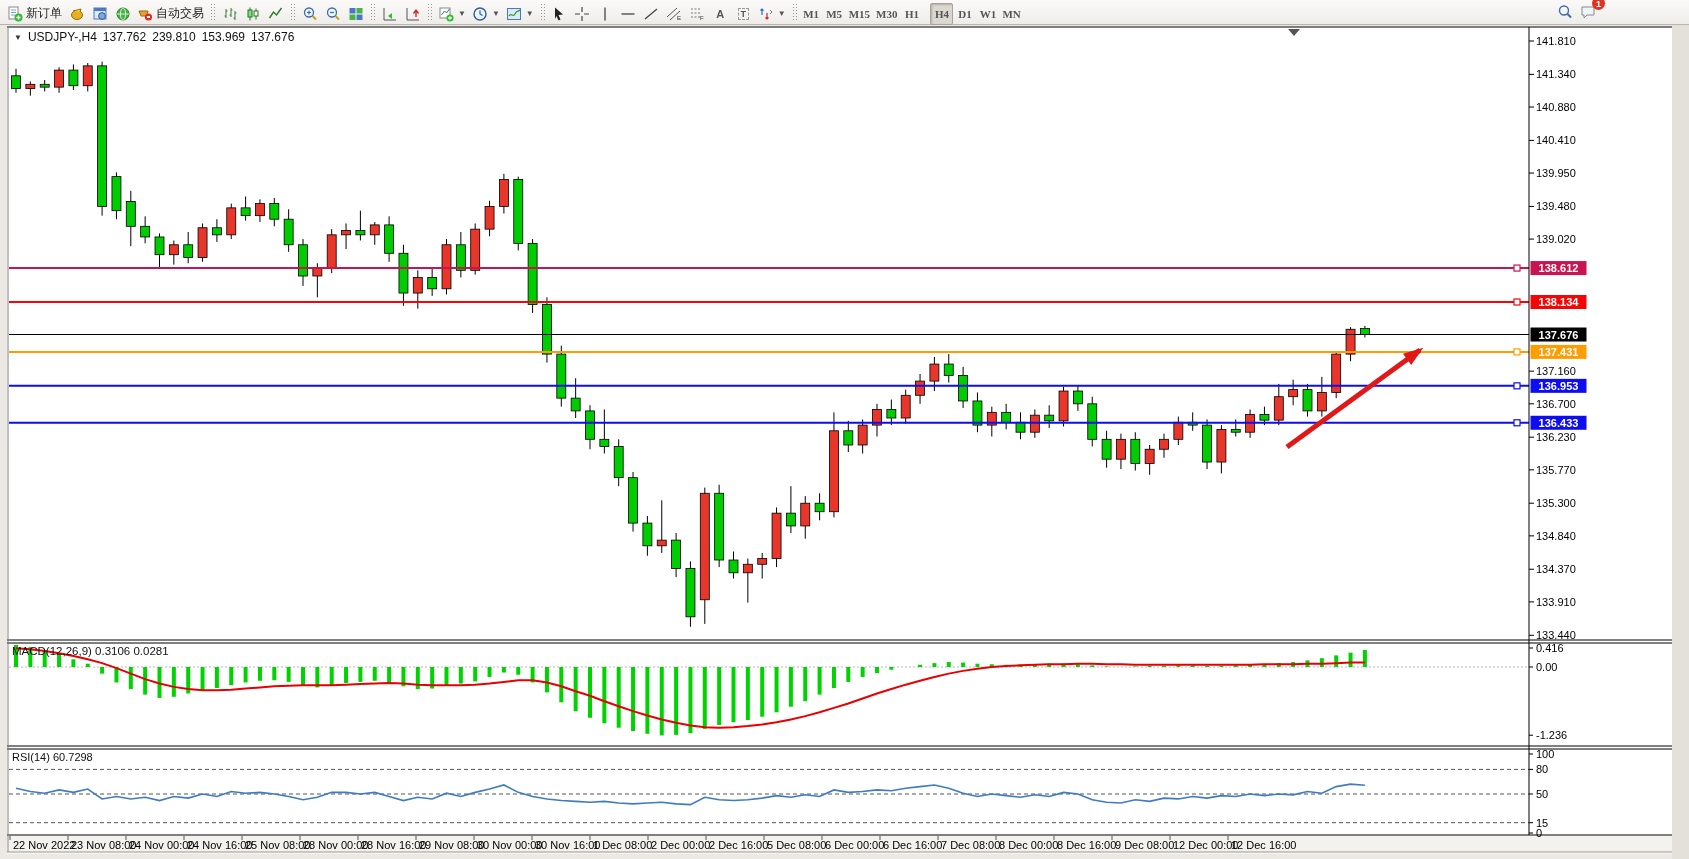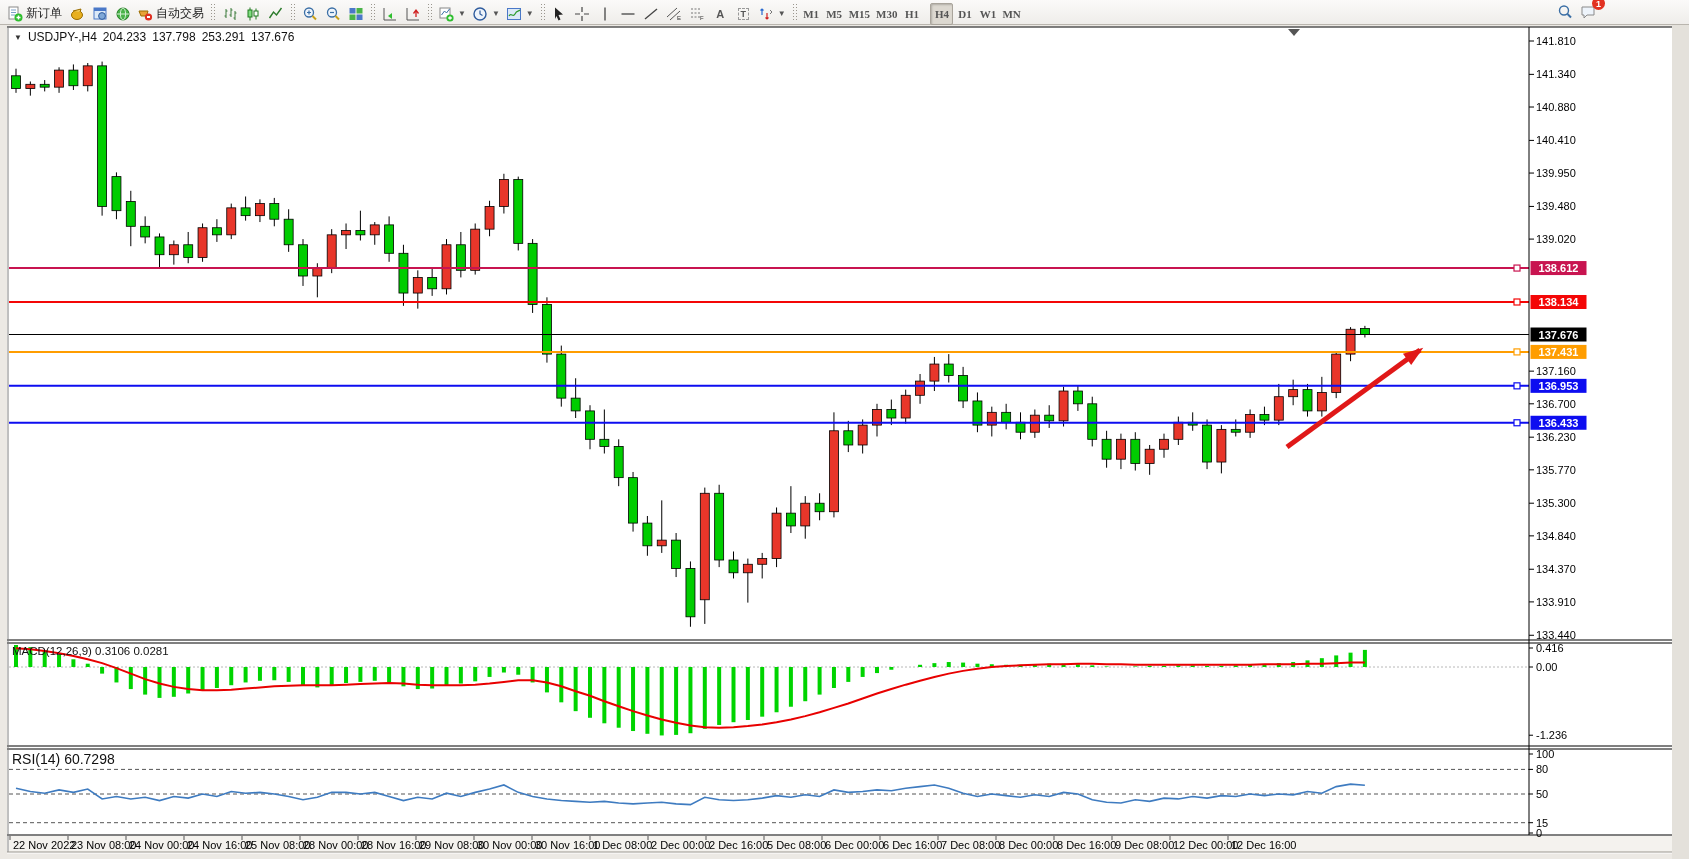--- a/index.html
+++ b/index.html
@@ -25,21 +25,21 @@
   .badge { position:absolute; top:-4px; right:-6px; background:#e23222; color:#fff;
     font-size:9px; font-weight:bold; width:13px; height:13px; border-radius:7px;
     display:flex; align-items:center; justify-content:center; }
   .chat-wrap { position:relative; margin-right:86px; }
   
   .chart-root { position:absolute; left:0; top:25px; width:1689px; height:834px; }
   svg text { font-family:"Liberation Sans", sans-serif; }
   .overlay { position:absolute; color:#111; white-space:nowrap; z-index:3; }
   #chart-title { left:14px; top:5px; font-size:12px; display:flex; gap:6px; align-items:center; }
   #macd-label { left:12px; top:620px; font-size:11.5px;text-align:right; }
-  #rsi-label  { left:12px; top:726px; font-size:14px; }
+  #rsi-label  { left:12px; top:726px; font-size:11px; }
   .tri { font-size:8px; color:#333; }
   .icon16 { width:16px; height:16px; display:block; }
   .txt-icon { font-size:11px; font-weight:bold; color:#555; }
   .t-dash { border:1px dashed #999; padding:0 2px; font-size:9px; }
 </style>
 </head>
 <body>
 
 <div class="toolbar">
   <div class="tb-group">
@@ -675,23 +675,23 @@
       <text x="1115" y="824" font-size="11" fill="#000">9 Dec 08:00</text>
       <line x1="1170" y1="811" x2="1170" y2="815" stroke="#555"></line>
       <text x="1173" y="824" font-size="11" fill="#000">12 Dec 00:00</text>
       <line x1="1228" y1="811" x2="1228" y2="815" stroke="#555"></line>
       <text x="1231" y="824" font-size="11" fill="#000">12 Dec 16:00</text>
     </svg>
 
   <div class="overlay" id="chart-title">
     <span class="tri">▼</span>
     <span>USDJPY-,H4</span>
-    <span>204.233</span>
-    <span>137.798</span>
-    <span>253.291</span>
+    <span>137.762</span>
+    <span>239.810</span>
+    <span>153.969</span>
     <span>137.676</span>
   </div>
   <div class="overlay" id="macd-label">
     <span>MACD(12,26,9)</span>
     <span>0.3106 0.0281</span>
   </div>
   <div class="overlay" id="rsi-label">
     <span>RSI(14)</span>
     <span>60.7298</span>
   </div>

